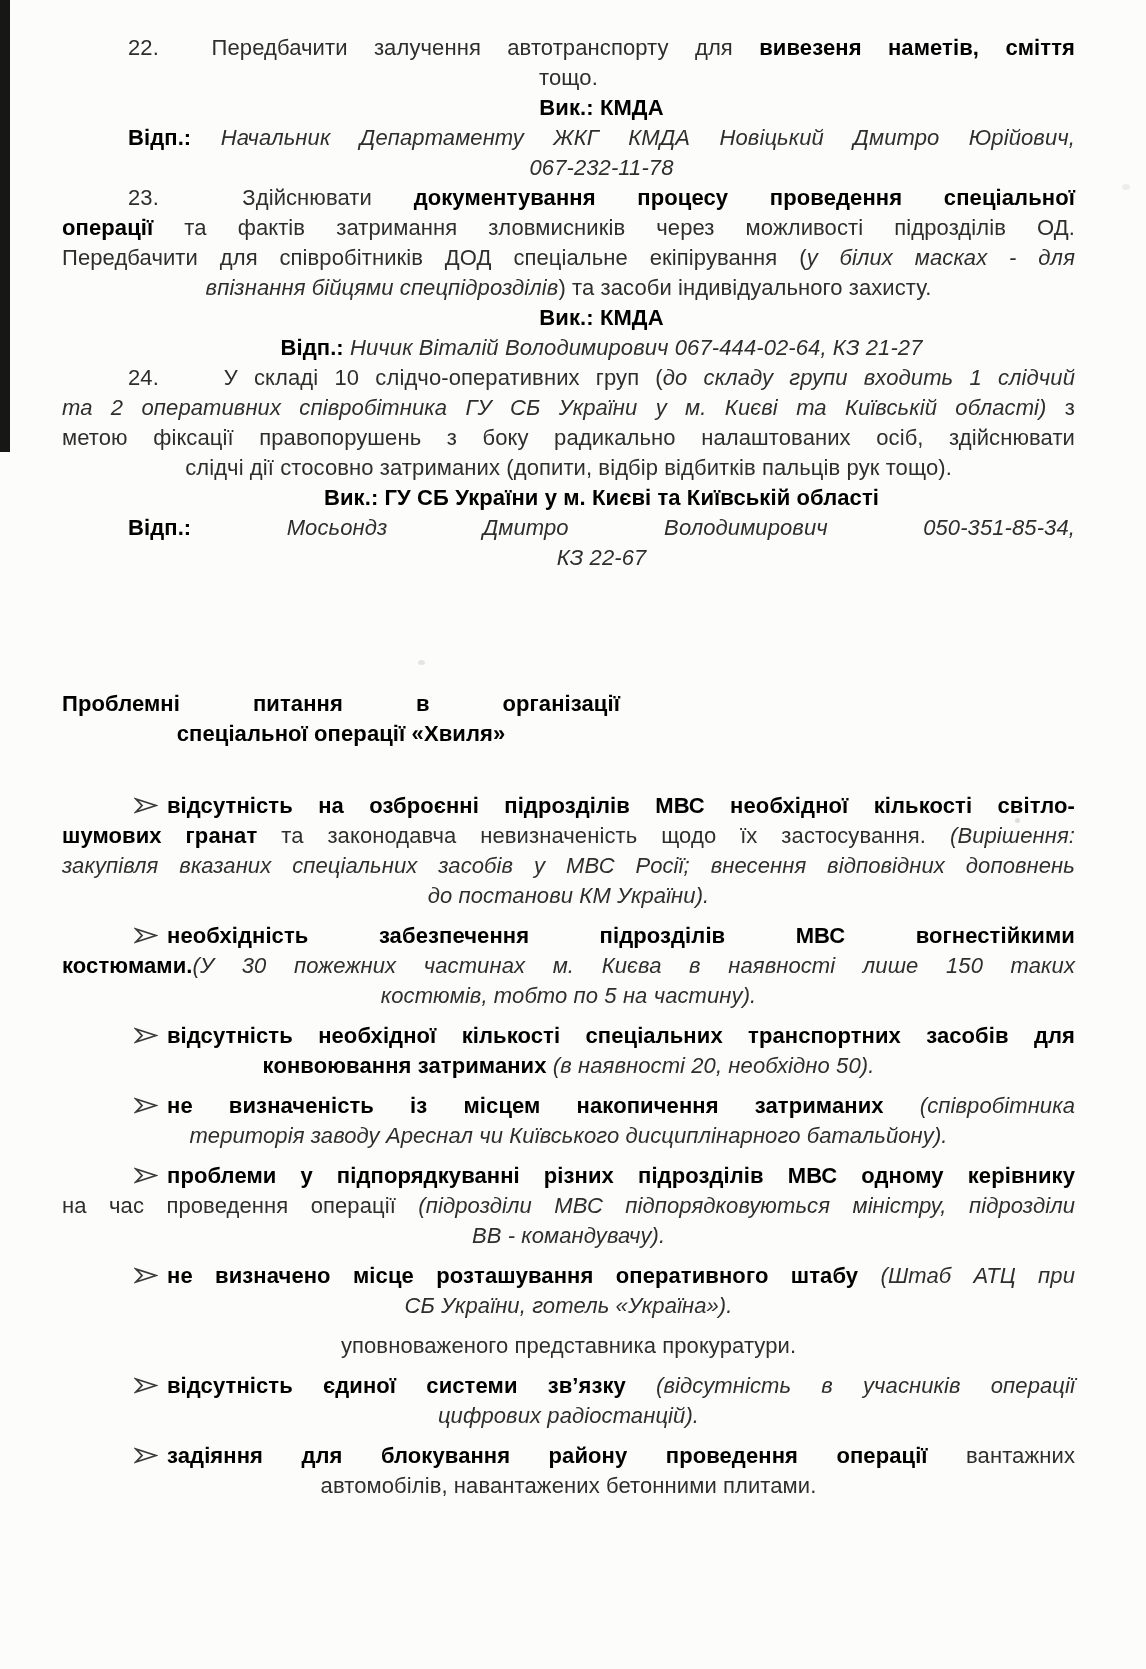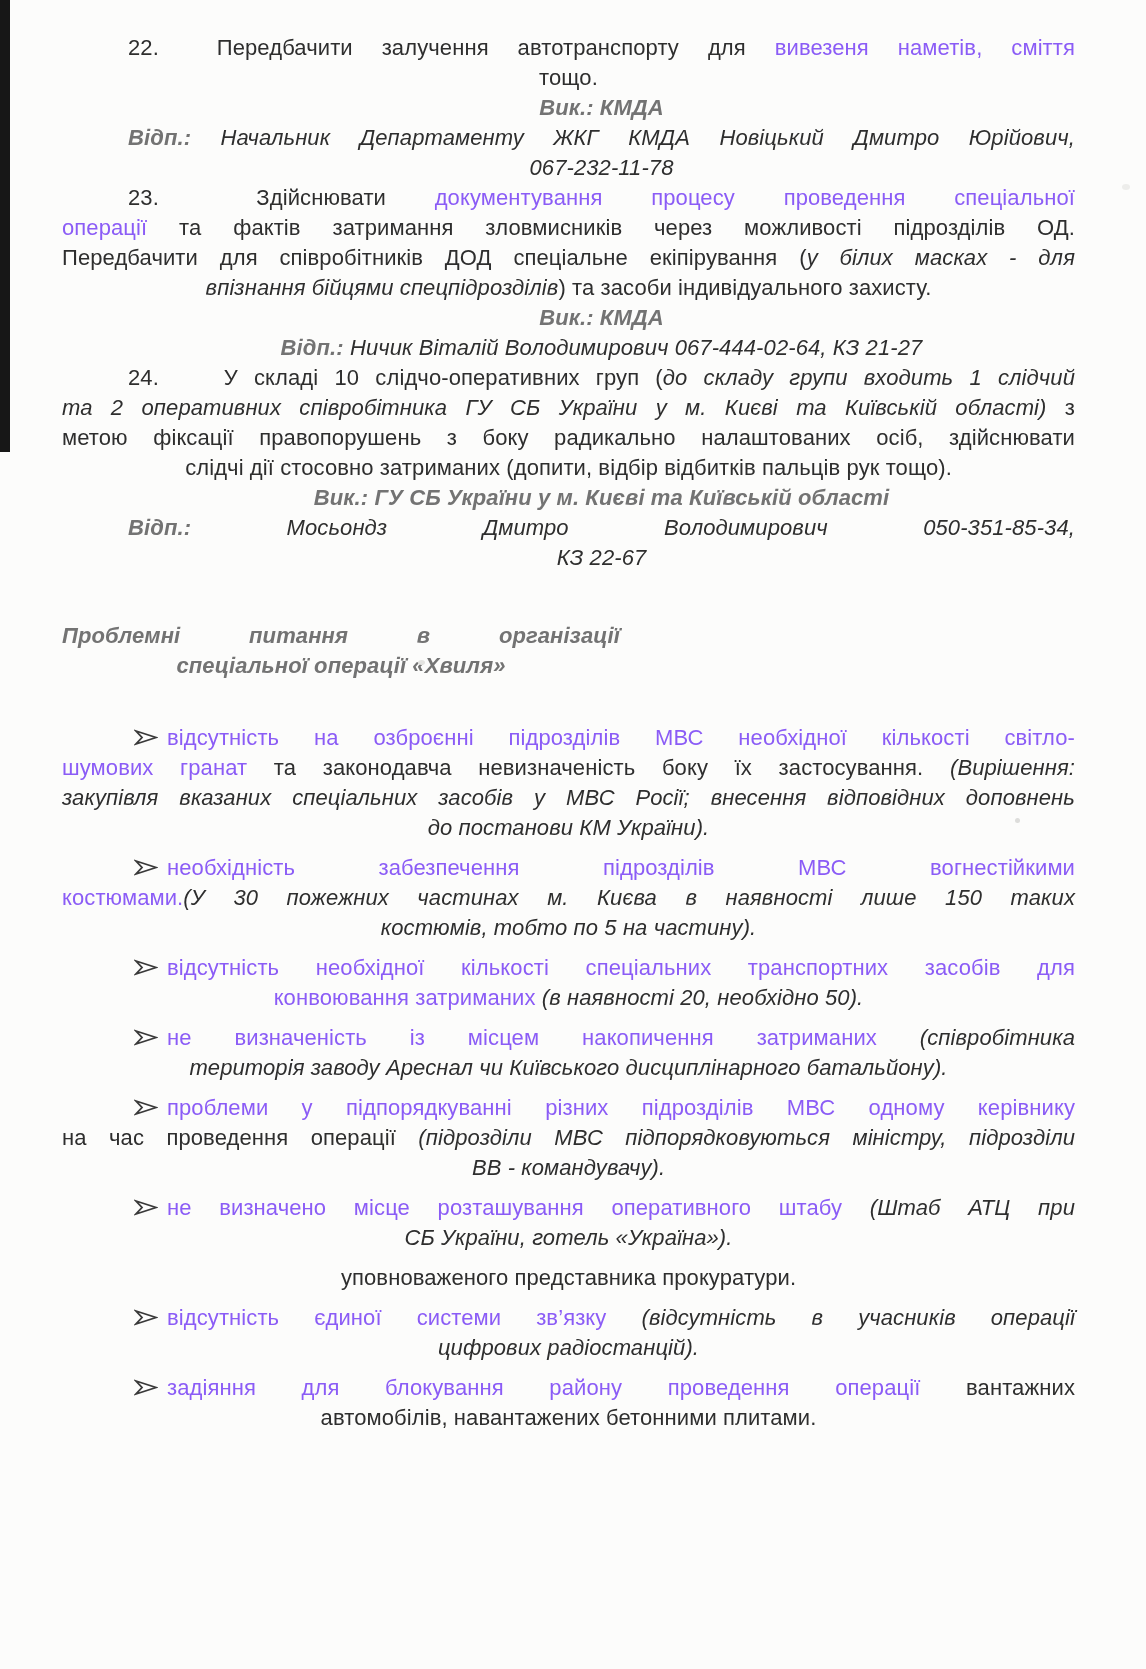--- a/index.html
+++ b/index.html
@@ -14,37 +14,37 @@
   .speck{position:absolute;border-radius:50%;}
   .speck.s1{left:418px;top:660px;width:7px;height:5px;background:#e4e4e1;}
   .speck.s2{left:1122px;top:184px;width:8px;height:6px;background:#ededeb;}
   .speck.s3{left:1015px;top:818px;width:5px;height:5px;background:#dddddb;}
 
   .content{margin-left:62px;width:1013px;padding-top:33px;}
 
   section{margin:0;}
   .p-num{}
   .p-num.first{margin-top:0;}
-  .heading{margin-top:48px;width:558px;}
+  .heading{margin-top:116px;width:558px;}
   .bullet{margin-top:10px;}
   .bullet.first{margin-top:42px;}
 
   .ln{
     font-size:22px;line-height:30px;min-height:30px;
     text-align:center;
     letter-spacing:0.1px;
   }
   .ln.jf{text-align:justify;text-align-last:justify;}
   .ln.ind66{padding-left:66px;}
   .ln.ind72{padding-left:72px;}
 
   .r{font-style:normal;font-weight:400;}
   .i{font-style:italic;font-weight:400;}
-  .b{font-style:normal;font-weight:400;color:#8b5cf6;}
-  .bi{font-style:italic;font-weight:700;color:#737373;}
+  .b{font-style:normal;font-weight:700;color:#000000;}
+  .bi{font-weight:700;color:#000000;}
 
   .marker{display:inline-block;width:24px;margin-right:9px;vertical-align:-1px;}
   .marker svg{display:block;}
 </style>
 </head>
 <body>
 
 <div class="scan-strip"></div>
 <div class="speck s1"></div>
 <div class="speck s2"></div>
@@ -81,21 +81,21 @@
 
   <section class="heading">
     <div class="ln jf"><span class="bi">Проблемні питання в організації</span></div>
     <div class="ln"><span class="bi">спеціальної операції «Хвиля»</span></div>
   </section>
 
   <section class="bullet first">
     <div class="ln jf ind72"><span class="marker"><svg width="24" height="17" viewBox="0 0 24 17">
             <path d="M2 2 L22 8.5 L2 15 L8 8.5 Z" fill="#ffffff" stroke="#3a3a3a" stroke-width="1.8" stroke-linejoin="miter"></path>
           </svg></span><span class="b">відсутність на озброєнні підрозділів МВС необхідної кількості світло-</span></div>
-    <div class="ln jf"><span class="b">шумових гранат </span><span class="r">та законодавча невизначеність боку їх застосування. </span><span class="i">(Вирішення:</span></div>
+    <div class="ln jf"><span class="b">шумових гранат </span><span class="r">та законодавча невизначеність щодо їх застосування. </span><span class="i">(Вирішення:</span></div>
     <div class="ln jf"><span class="i">закупівля вказаних спеціальних засобів у МВС Росії; внесення відповідних доповнень</span></div>
     <div class="ln"><span class="i">до постанови КМ України).</span></div>
   </section>
 
   <section class="bullet">
     <div class="ln jf ind72"><span class="marker"><svg width="24" height="17" viewBox="0 0 24 17">
             <path d="M2 2 L22 8.5 L2 15 L8 8.5 Z" fill="#ffffff" stroke="#3a3a3a" stroke-width="1.8" stroke-linejoin="miter"></path>
           </svg></span><span class="b">необхідність забезпечення підрозділів МВС вогнестійкими</span></div>
     <div class="ln jf"><span class="b">костюмами.</span><span class="i">(У 30 пожежних частинах м. Києва в наявності лише 150 таких</span></div>
     <div class="ln"><span class="i">костюмів, тобто по 5 на частину).</span></div>

